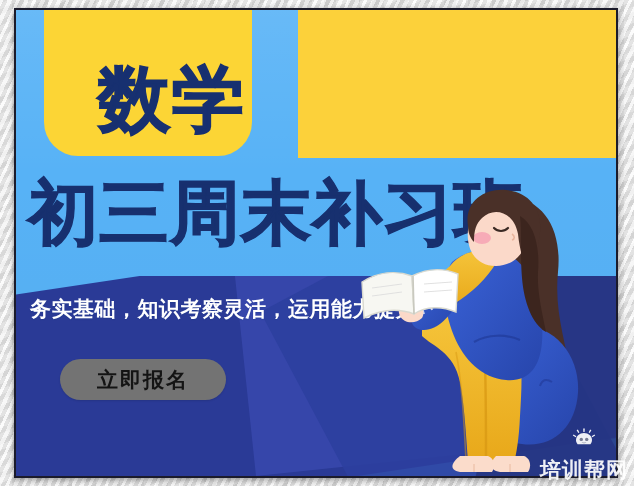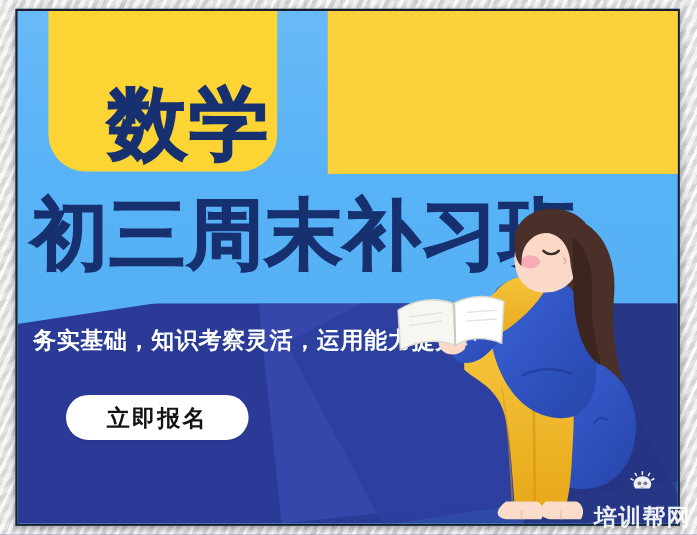--- a/index.html
+++ b/index.html
@@ -60,21 +60,21 @@
     position:absolute;left:28px;top:-30px;width:208px;height:176px;
     background:#fcd535;
     border-radius:0 0 34px 34px;
     display:flex;align-items:flex-end;justify-content:center;
   }
   .badge-text{
     color:#173070;
     font-size:72px;line-height:1;
     font-weight:bold;
     letter-spacing:2px;
-    padding-bottom:8px;
+    padding-bottom:21px;
     font-family:"DejaVu Sans","Liberation Sans",sans-serif;
     margin-left:48px;
     -webkit-text-stroke:1.5px #173070;
   }
 
   
   .floor{
     position:absolute;left:0;bottom:0;width:100%;height:200px;overflow:hidden;
   }
   .floor-a{
@@ -123,21 +123,21 @@
     font-weight:bold;letter-spacing:.5px;
     white-space:nowrap;
     font-family:"DejaVu Sans","Liberation Sans",sans-serif;
     z-index:6;
     text-shadow:0 1px 1px rgba(0,60,120,.18);
   }
   
   .cta{
     position:absolute;left:44px;top:349px;
     width:166px;height:41px;
-    background:#ffffff;
+    background:#737373;
     border-radius:21px;
     border:none;
     display:flex;align-items:center;justify-content:center;
     cursor:pointer;
     z-index:7;
     box-shadow:0 1px 2px rgba(0,0,0,.12);
   }
   .cta-text{
     color:#141414;font-size:21px;font-weight:bold;letter-spacing:2px;
     font-family:"DejaVu Sans","Liberation Sans",sans-serif;

